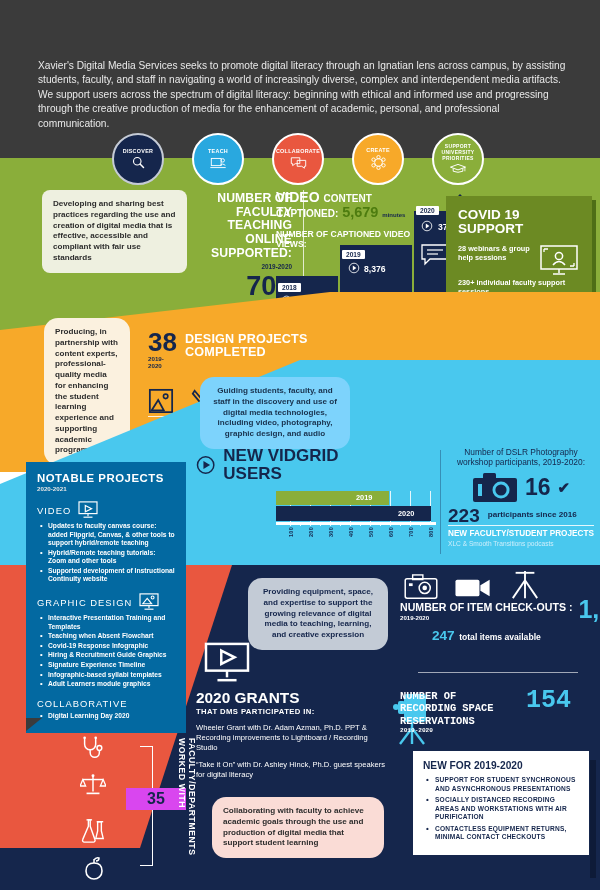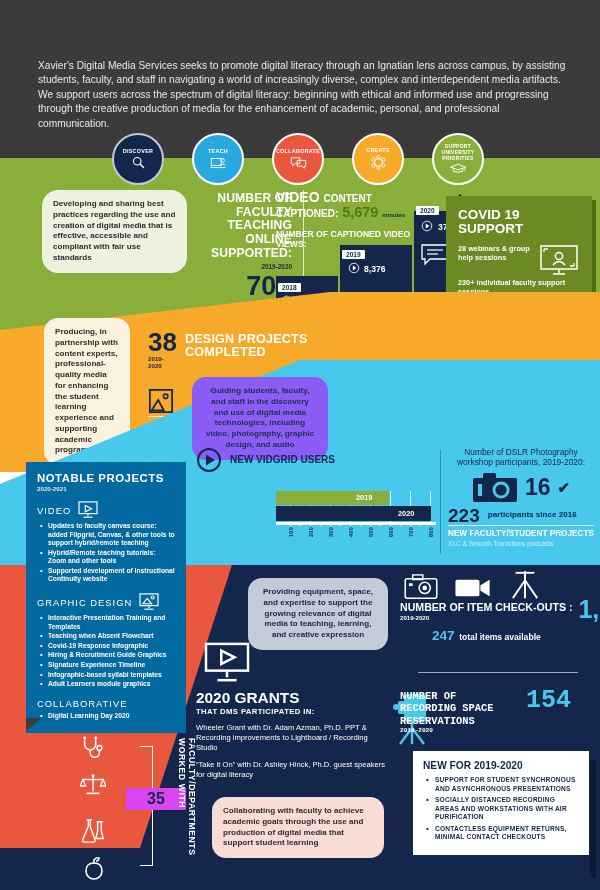--- a/index.html
+++ b/index.html
@@ -31,21 +31,21 @@
     clip-path:polygon(0 124px,300px 0,600px 0,600px 228px,0 228px);}
   .navy-band{left:0;top:565px;width:600px;height:325px;background:#15264c;}
   .red-band{left:0;top:565px;width:600px;height:325px;background:#e9573f;
     clip-path:polygon(0 0,232px 0,140px 283px,0 283px);}
 
   
   .bubble{position:absolute;border-radius:14px;padding:9px 11px;box-sizing:border-box;
     font-size:8.1px;font-weight:bold;line-height:1.33;}
 
   
-  #bubble-bestpractice{left:42px;top:190px;width:145px;background:#eef0e0;color:#2d2d2d;border-radius:16px;}
+  #bubble-bestpractice{left:42px;top:190px;width:145px;background:#eef0e0;color:#2d2d2d;border-radius:8px;}
   #faculty-online{position:absolute;left:196px;top:192px;width:96px;text-align:right;color:#fff;}
   #faculty-online .big{font-size:12.2px;font-weight:bold;line-height:1.12;letter-spacing:.1px;}
   #faculty-online .yr{font-size:6.4px;font-weight:bold;margin-top:3px;color:#15264c;}
   #faculty-online .num{font-size:27px;font-weight:bold;color:#15264c;line-height:1;margin-top:3px;}
   .vrule{position:absolute;background:rgba(255,255,255,.75);width:1px;}
 
   #video-cap{position:absolute;left:276px;top:190px;width:140px;}
   #video-cap .t1{font-size:14px;font-weight:bold;color:#fff;line-height:1.05;}
   #video-cap .t1 .small{font-size:10px;}
   #video-cap .mins{color:#4d7c0f;font-size:14.5px;font-weight:bold;}
@@ -69,23 +69,23 @@
   #design{position:absolute;left:148px;top:330px;width:200px;}
   #design .num{font-size:26px;font-weight:bold;color:#15264c;line-height:.95;}
   #design .yr{font-size:6.2px;font-weight:bold;color:#15264c;}
   #design .lbl{font-size:12.6px;font-weight:bold;color:#fff;line-height:1.06;letter-spacing:.2px;}
   #banners{position:absolute;left:148px;top:420px;width:210px;}
   #banners .num{font-size:19px;font-weight:bold;color:#fff;line-height:1;}
   #banners .lbl{font-size:8.1px;font-weight:bold;color:#15264c;line-height:1.2;}
   .hrline{position:absolute;height:1px;background:rgba(255,255,255,.85);}
 
   
-  #bubble-guiding{left:192px;top:377px;width:136px;background:#8b5cf6;color:#19324e;text-align:center;}
+  #bubble-guiding{left:200px;top:377px;width:150px;background:#7dd3fc;color:#19324e;text-align:center;}
   #vidgrid{position:absolute;left:196px;top:447px;width:160px;}
-  #vidgrid .ttl{font-size:10px;font-weight:bold;color:#15264c;line-height:1.07;}
+  #vidgrid .ttl{font-size:17px;font-weight:bold;color:#15264c;line-height:1.07;}
   .gbar{position:absolute;}
   .gbarlabel{position:absolute;color:#fff;font-size:7.4px;font-weight:bold;}
   .tick{position:absolute;width:1px;background:#fff;opacity:.85;}
   .ticklabel{position:absolute;color:#15264c;font-size:5.6px;font-weight:bold;
     writing-mode:vertical-rl;transform:rotate(180deg);letter-spacing:.2px;}
 
   #dslr{position:absolute;left:448px;top:447px;width:146px;}
   #dslr .cap{font-size:8.4px;color:#15264c;text-align:center;line-height:1.22;}
   #dslr .num16{font-size:23px;font-weight:bold;color:#15264c;line-height:1;}
   #dslr .num223{font-size:19px;font-weight:bold;color:#15264c;line-height:1;}

